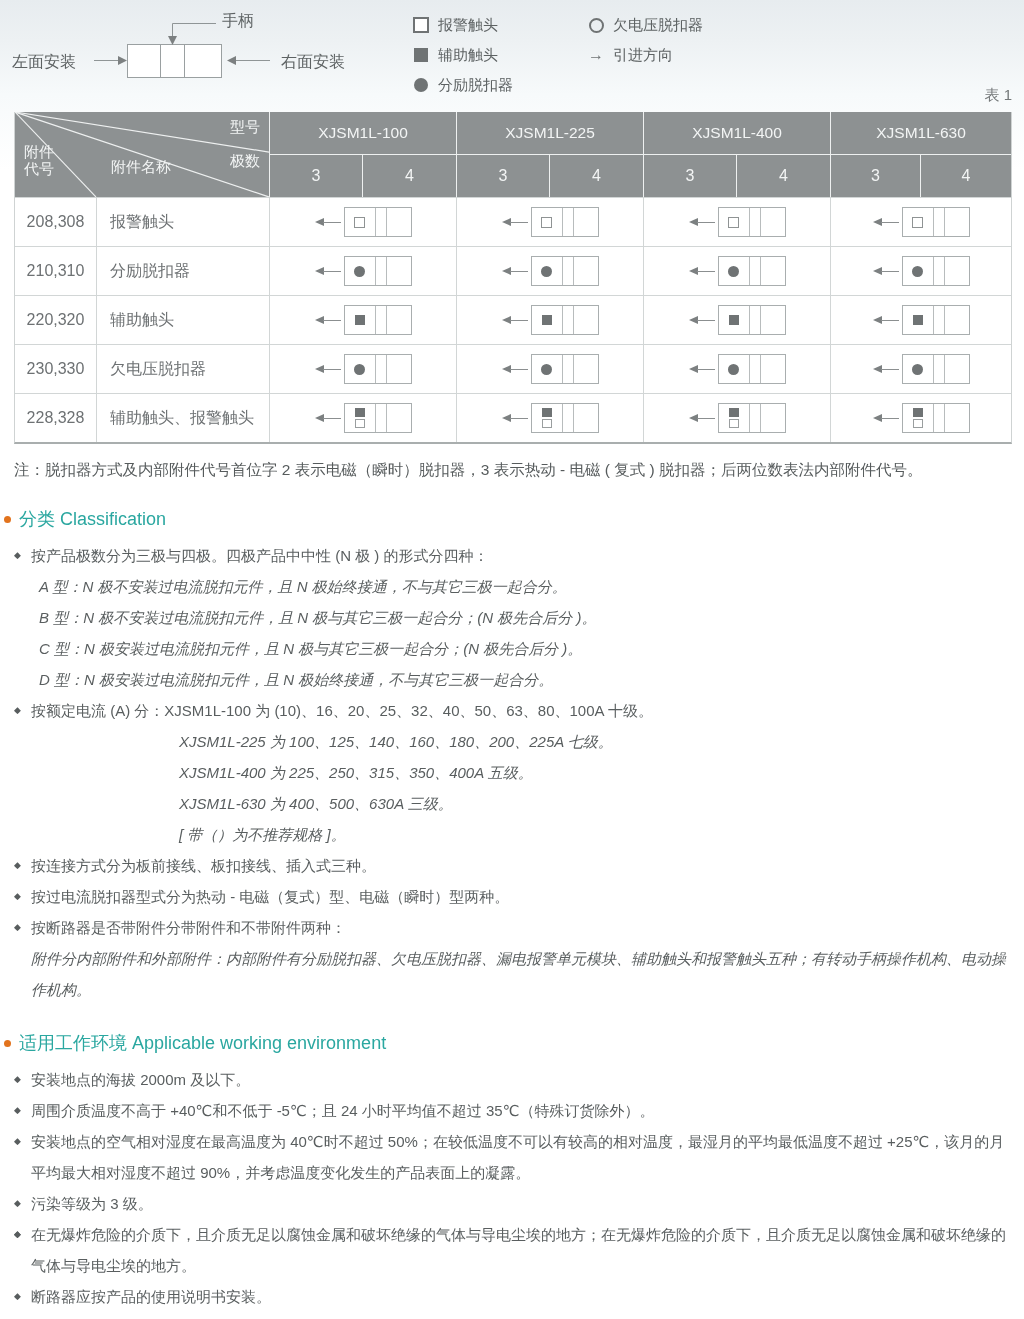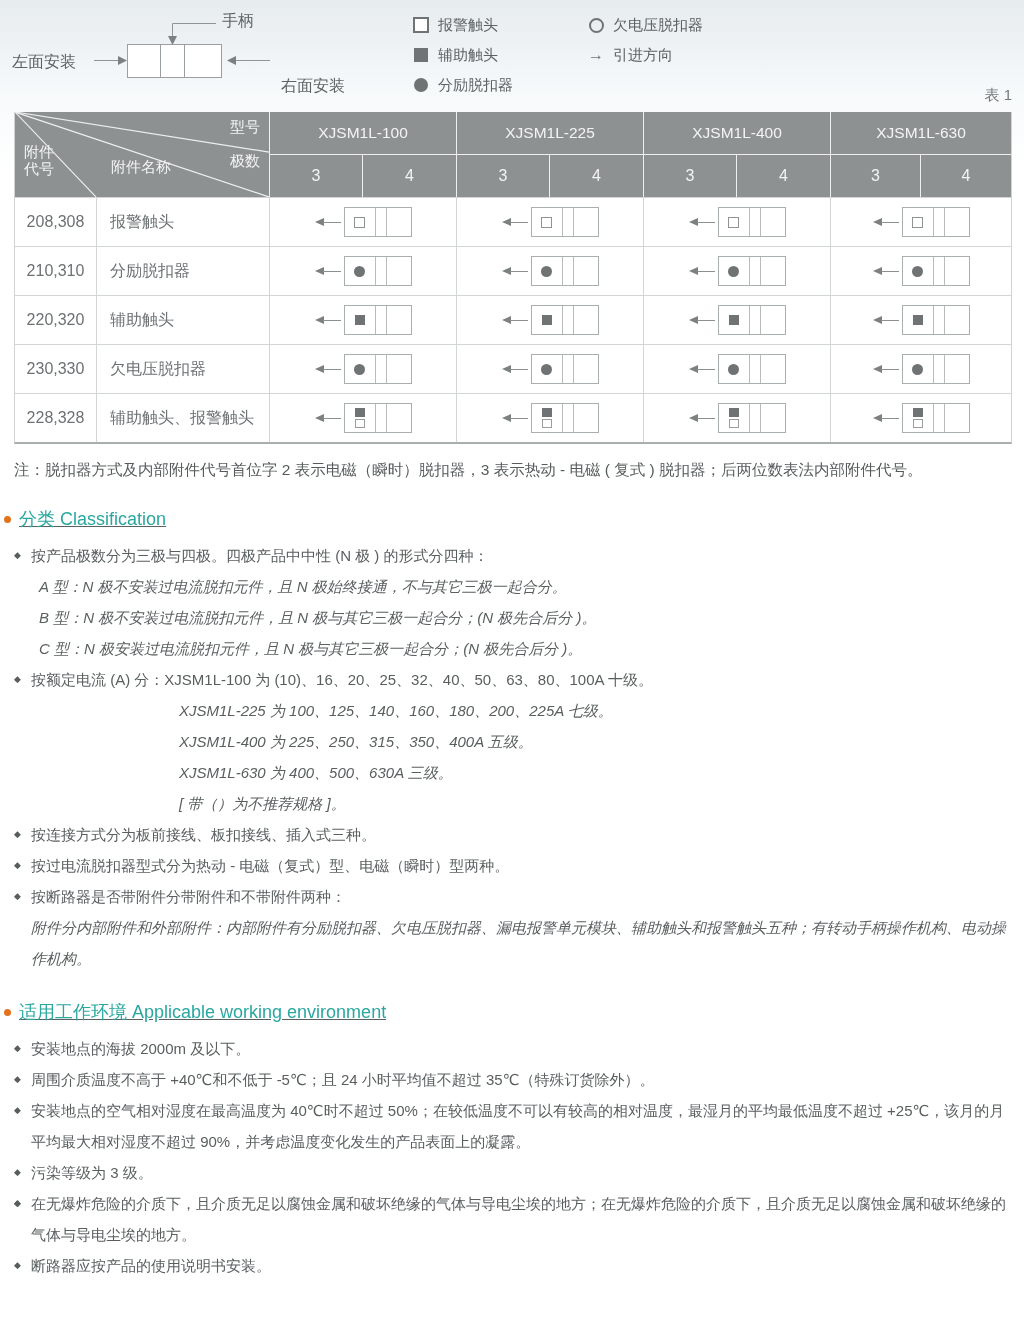--- a/index.html
+++ b/index.html
@@ -10,21 +10,21 @@
     color:#5b6061;
     -webkit-font-smoothing:antialiased;
   }
   .page { position:relative; width:1024px; }
 
   
   .top-area { position:relative; height:112px; }
   .mount-graphic { position:absolute; left:0; top:0; }
   .mount-label { position:absolute; font-size:16px; color:#5d6263; white-space:nowrap; }
   .lbl-left  { left:12px; top:52px; }
-  .lbl-right { left:281px; top:52px;margin-top:24px; }
+  .lbl-right { left:281px; top:52px; }
   .lbl-handle{ left:222px; top:11px; }
 
   .legend-col { position:absolute; top:10px; }
   .legend-col-1 { left:413px; }
   .legend-col-2 { left:588px; }
   .legend-item { display:flex; align-items:center; height:30px; }
   .legend-sym { width:16px; display:flex; justify-content:center; margin-right:9px; flex:0 0 16px; }
   .legend-label { font-size:15px; color:#5d6263; white-space:nowrap; }
   .sq-hollow { width:12px; height:12px; border:2px solid #6f7374; background:#fff; }
   .sq-filled { width:14px; height:14px; background:#6f7374; }
@@ -73,21 +73,21 @@
   .sym-fsq { width:10px; height:10px; background:#6f7374; }
   .sym-fci { width:11px; height:11px; border-radius:50%; background:#6f7374; }
   .sym-stack { display:flex; flex-direction:column; align-items:center; gap:2px; }
   .sym-stack .s-top { width:10px; height:9px; background:#6f7374; }
   .sym-stack .s-bot { width:8px; height:7px; border:1.5px solid #9a9e9f; background:#fff; }
 
   
   .note { margin:15px 14px 0 14px; font-size:15.5px; line-height:22px; color:#565b5c; }
 
   .section { margin-left:4px; margin-right:10px; }
-  .section-head { display:flex; align-items:center; margin-top:26px;text-decoration:underline; }
+  .section-head { display:flex; align-items:center; margin-top:26px; }
   .sec-bullet { width:7px; height:7px; border-radius:50%; background:#e2731d; margin-right:8px; flex:0 0 7px; }
   .sec-title { font-size:18px; color:#2aa7a0; }
 
   .list { margin-top:9px; margin-left:10px; }
   .li { position:relative; padding-left:17px; font-size:15px; line-height:31px; color:#595e5f; }
   .diamond { position:absolute; left:0; top:0; font-size:9px; color:#585d5e; line-height:31px; }
   .subline { font-size:15px; line-height:31px; color:#595e5f; padding-left:17px;font-style:italic; }
   .indent-type { padding-left:25px; }
   .indent-amps { padding-left:165px; }
 </style>
@@ -439,20 +439,21 @@
       <span class="sec-title">分类 Classification</span>
     </div>
     <div class="list">
       <div class="li">
         <span class="diamond">◆</span>
         <span>按产品极数分为三极与四极。四极产品中中性 (N 极 ) 的形式分四种：</span>
       </div>
       <div class="subline indent-type">A 型：N 极不安装过电流脱扣元件，且 N 极始终接通，不与其它三极一起合分。</div>
       <div class="subline indent-type">B 型：N 极不安装过电流脱扣元件，且 N 极与其它三极一起合分；(N 极先合后分 )。</div>
       <div class="subline indent-type">C 型：N 极安装过电流脱扣元件，且 N 极与其它三极一起合分；(N 极先合后分 )。</div>
+      <div class="subline indent-type">D 型：N 极安装过电流脱扣元件，且 N 极始终接通，不与其它三极一起合分。</div>
       <div class="li">
         <span class="diamond">◆</span>
         <span>按额定电流 (A) 分：XJSM1L-100 为 (10)、16、20、25、32、40、50、63、80、100A 十级。</span>
       </div>
       <div class="subline indent-amps">XJSM1L-225 为 100、125、140、160、180、200、225A 七级。</div>
       <div class="subline indent-amps">XJSM1L-400 为 225、250、315、350、400A 五级。</div>
       <div class="subline indent-amps">XJSM1L-630 为 400、500、630A 三级。</div>
       <div class="subline indent-amps">[ 带（）为不推荐规格 ]。</div>
       <div class="li">
         <span class="diamond">◆</span>

